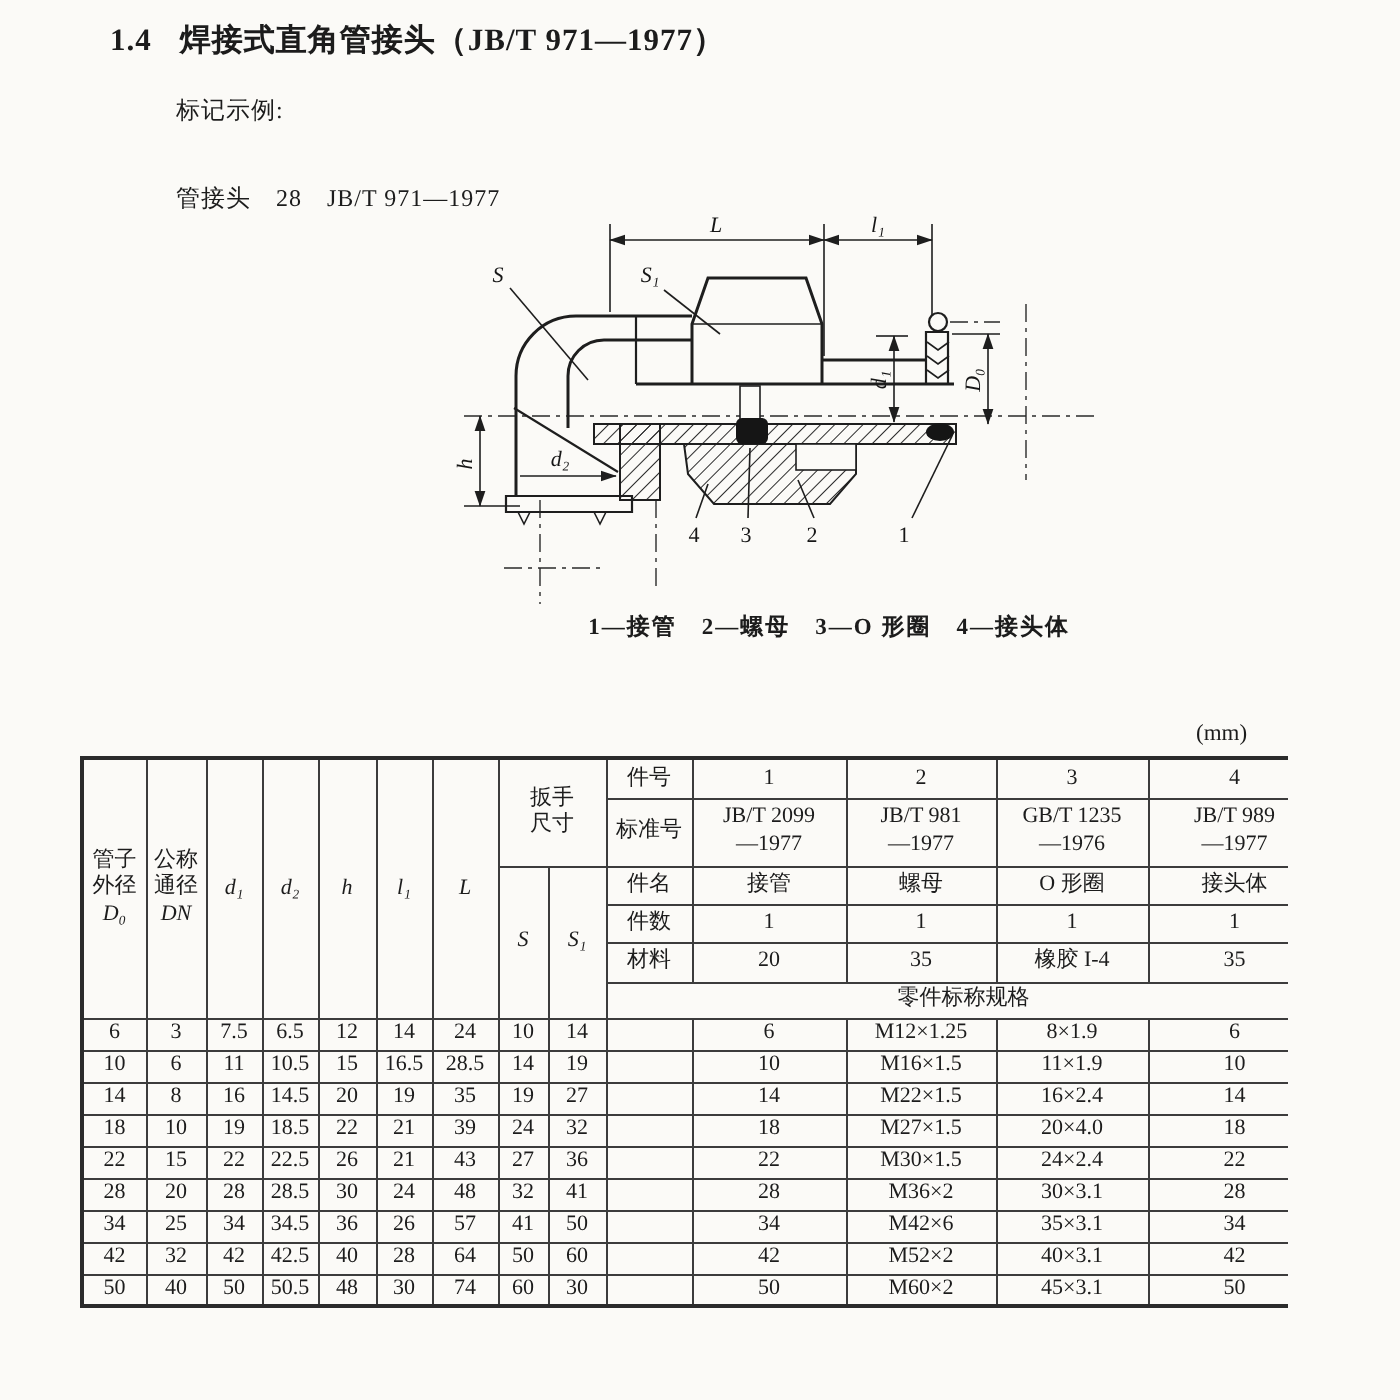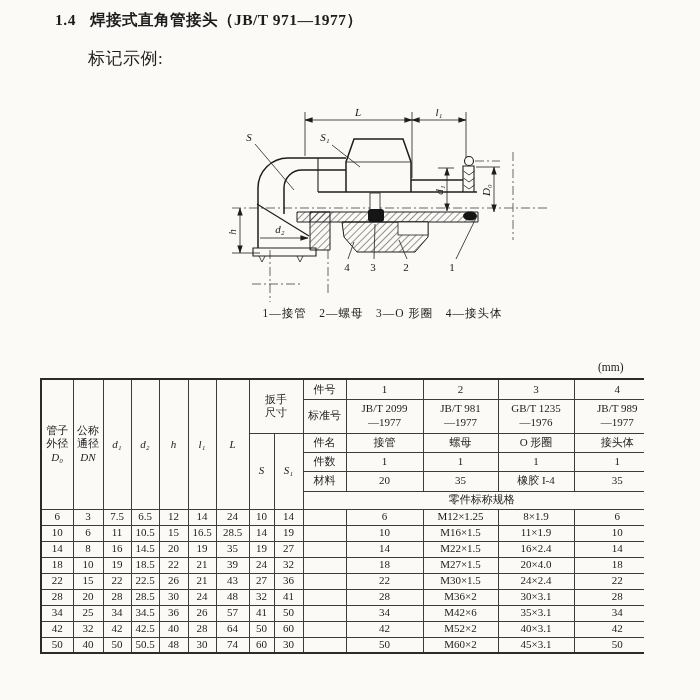--- a/index.html
+++ b/index.html
@@ -2,29 +2,29 @@
 <html><head>
 <meta charset="utf-8">
 <style>
   html,body{margin:0;padding:0;}
   body{width:700px;height:700px;background:#fbfaf7;color:#1c1c1c;
        font-family:"Liberation Serif","DejaVu Serif",serif;}
   .page{position:relative;width:644px;height:700px;overflow:hidden;}
 
   .doc-title{position:absolute;left:55px;top:10px;font-size:15.5px;font-weight:bold;letter-spacing:.5px;}
   .doc-title .secno{margin-right:14px;}
-  .sub{position:absolute;left:88px;font-size:17px;letter-spacing:.5px;}
+  .sub{position:absolute;left:88px;font-size:12px;letter-spacing:.5px;}
   .sub1{top:47px;} .sub2{top:69px;} .sub3{top:91px;}
   .var{font-style:italic;}
 
   .unit{position:absolute;left:598px;top:361px;font-size:11.5px;}
 
   .drawing{position:absolute;left:225px;top:98px;width:330px;height:218px;}
-  .caption{position:absolute;left:230px;top:306px;width:305px;text-align:center;
-           font-size:11.5px;font-weight:normal;letter-spacing:1px;}
+  .caption{position:absolute;left:230px;top:306px;width:305px;text-align:right;
+           font-size:11.5px;font-weight:bold;letter-spacing:1px;}
 
   table.dim{position:absolute;left:40px;top:378px;width:620px;border-collapse:collapse;
             table-layout:fixed;border:2px solid #2b2b2b;}
   table.dim td{border:1px solid #3c3c3c;text-align:center;vertical-align:middle;
                padding:0;font-size:11px;line-height:1.2;overflow:hidden;}
   td.cn{font-size:11px;}
   td.itv{font-style:italic;font-size:11.5px;}
   tr.body-row{height:16px;}
   tr.body-row td{font-size:11px;}
   .twoline div{line-height:1.25;}
@@ -41,20 +41,21 @@
 </head>
 <body>
 
 <div class="page">
 
   <div class="doc-title">
     <span class="secno">1.4</span><span>焊接式直角管接头（JB/T 971—1977）</span>
   </div>
 
   <div class="sub sub1">标记示例:</div>
+  <div class="sub sub3">管接头　28　JB/T 971—1977</div>
 
   <svg class="drawing" viewBox="225 98 330 218">
     <defs>
       <marker id="ar" viewBox="0 0 10 10" refX="9.5" refY="5" markerWidth="10" markerHeight="10" orient="auto-start-reverse">
         <path d="M0,1.6 L10,5 L0,8.4 Z" fill="#1e1e1e"></path>
       </marker>
       <pattern id="hat" width="5" height="5" patternUnits="userSpaceOnUse" patternTransform="rotate(45)">
         <line x1="0" y1="0" x2="0" y2="5" stroke="#2a2a2a" stroke-width="1"></line>
       </pattern>
     </defs>

